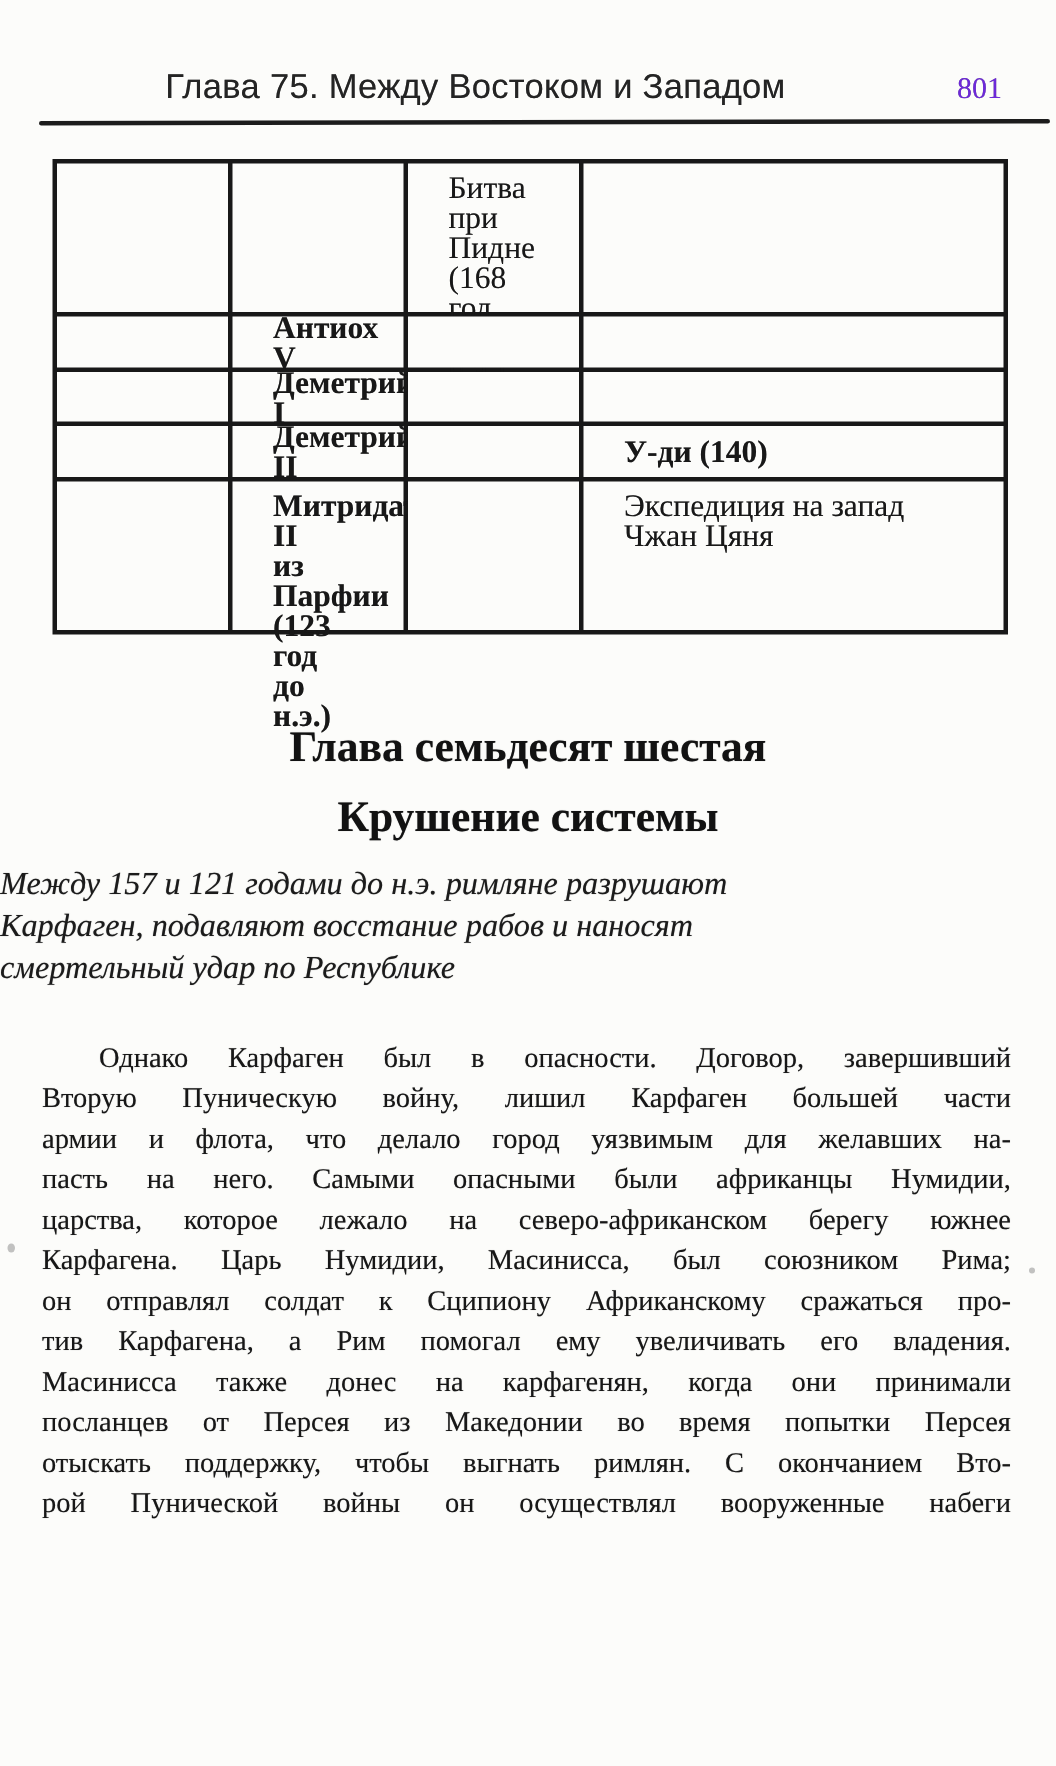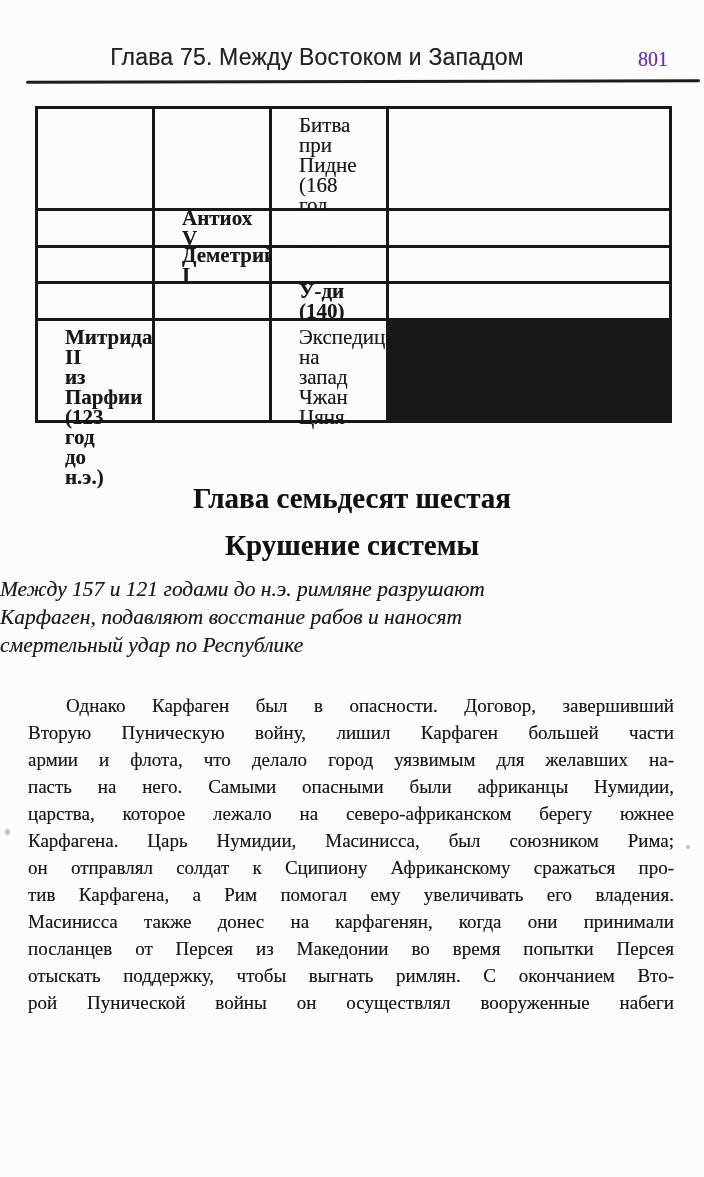--- a/index.html
+++ b/index.html
@@ -87,20 +87,21 @@
     <div class="cell vcenter">Антиох V</div>
     <div class="cell"></div>
     <div class="cell"></div>
 
     <div class="cell"></div>
     <div class="cell vcenter">Деметрий I</div>
     <div class="cell"></div>
     <div class="cell"></div>
 
     <div class="cell"></div>
+    <div class="cell vcenter">Деметрий II</div>
     <div class="cell"></div>
     <div class="cell vcenter">У-ди (140)</div>
 
     <div class="cell"></div>
     <div class="cell">Митридат II
 из Парфии
 (123 год
 до н.э.)</div>
     <div class="cell"></div>
     <div class="cell reg">Экспедиция на запад Чжан Цяня</div>

